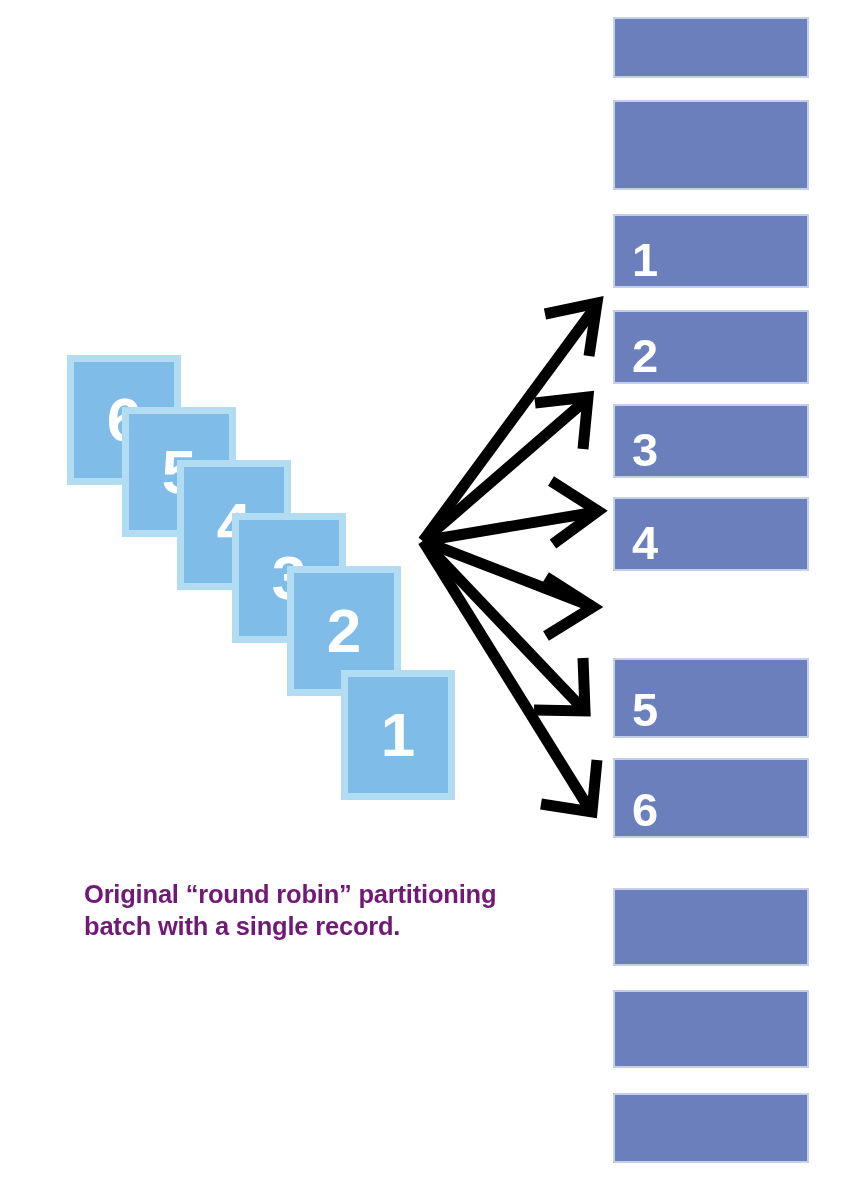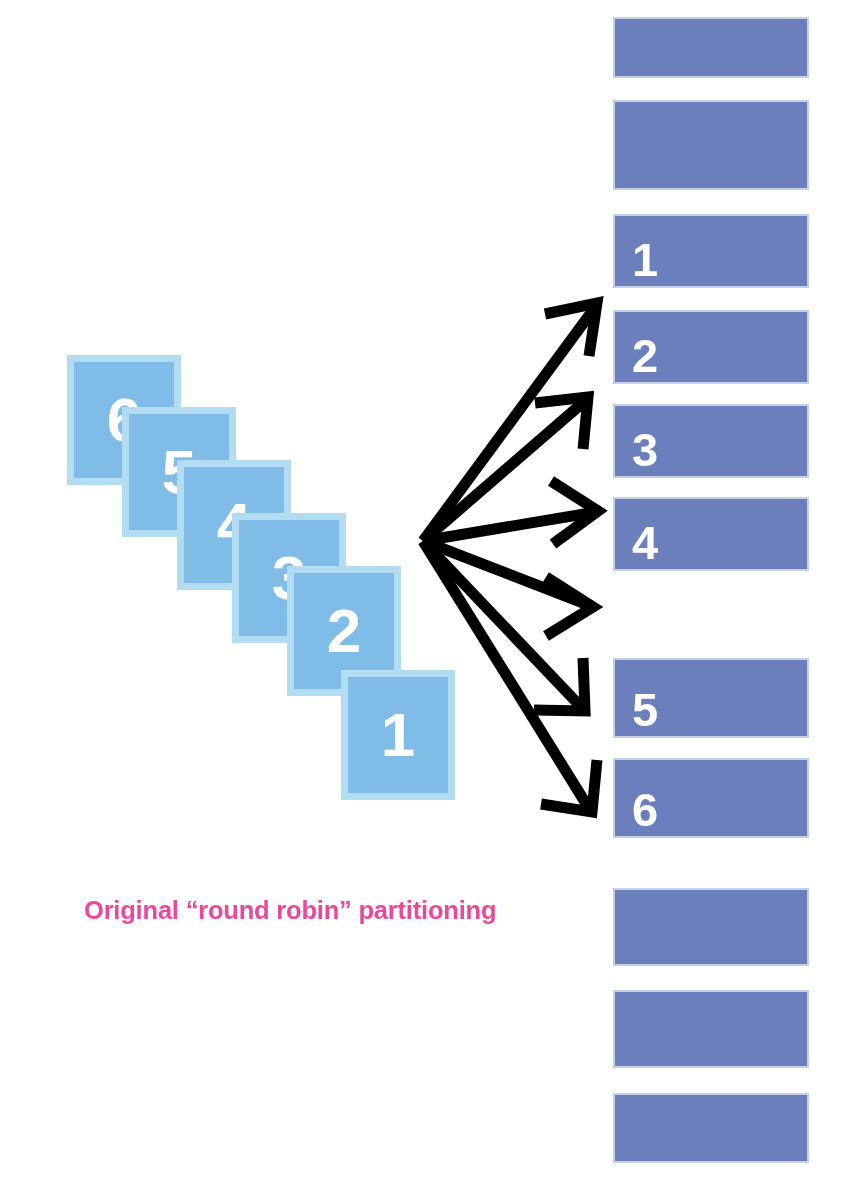--- a/index.html
+++ b/index.html
@@ -83,27 +83,26 @@
     line-height: 1.05;
     font-family: "Liberation Sans", sans-serif;
   }
 
   
   #caption {
     position: absolute;
     left: 84px;
     top: 878px;
     width: 470px;
-    color: #ec4899;
+    color: #701a75;
     font-size: 25.5px;
     font-weight: bold;
     line-height: 1.27;
     font-family: "Liberation Sans", sans-serif;
     letter-spacing: -0.2px;
-    margin-top: 16px;
   }
   #caption div { white-space: pre; }
 </style>
 </head>
 <body>
 
 <div id="canvas">
 
   <div id="records">
     <div class="record-card" style="left:67px;  top:355px;">
@@ -184,15 +183,16 @@
       <span class="partition-label">6</span>
     </div>
 
     <div class="partition-bar" style="top:888px; height:78px;"></div>
     <div class="partition-bar" style="top:990px; height:78px;"></div>
     <div class="partition-bar" style="top:1093px; height:70px;"></div>
   </div>
 
   <div id="caption">
     <div>Original “round robin” partitioning</div>
+    <div>batch with a single record.</div>
   </div>
 
 </div>
 
 </body></html>

